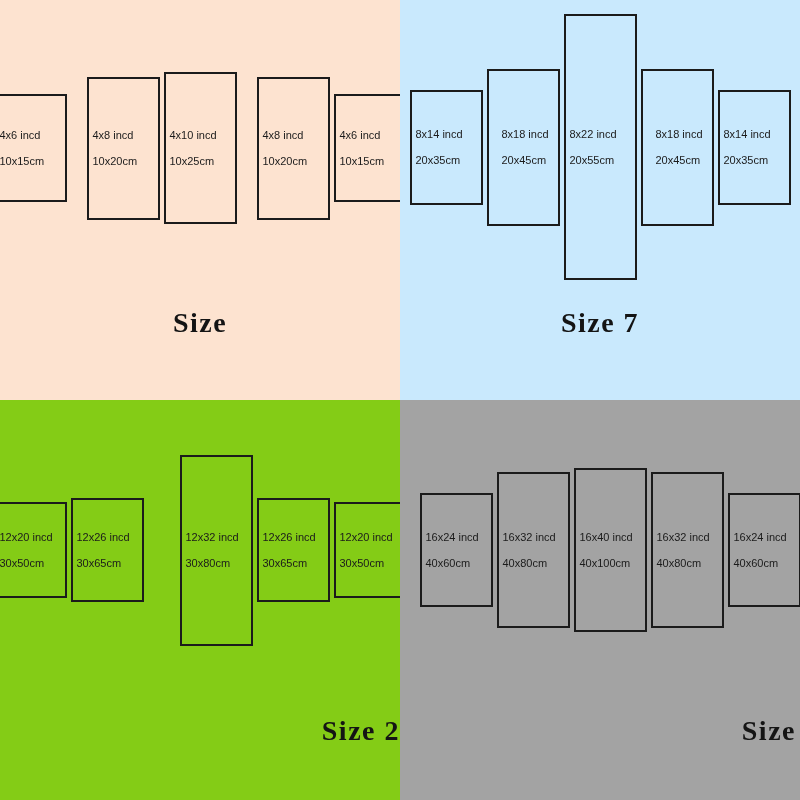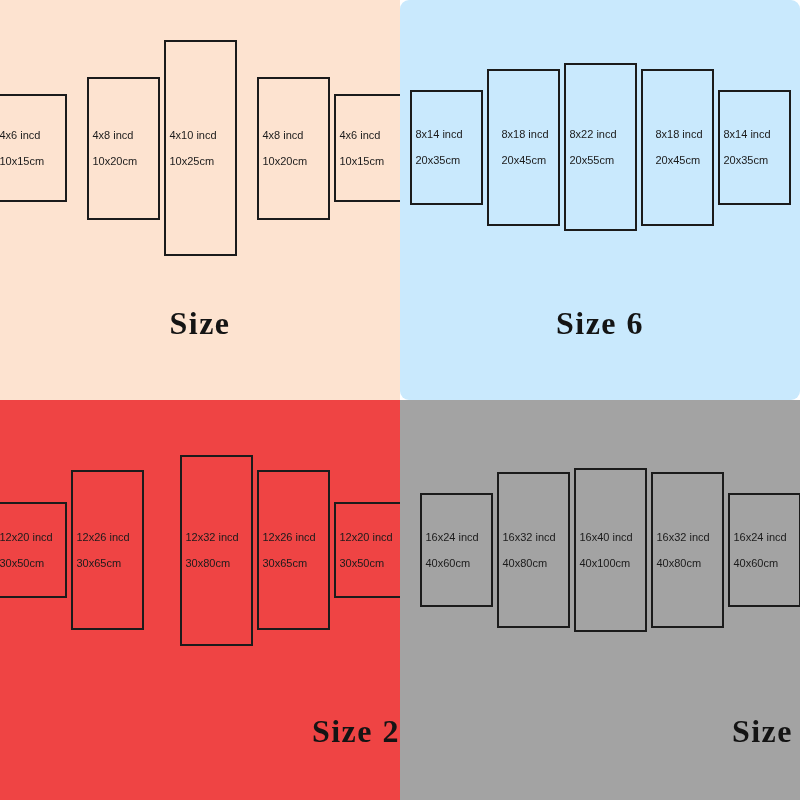--- a/index.html
+++ b/index.html
@@ -37,26 +37,26 @@
     box-sizing: border-box;
     width: 73px;
     border: 2px solid #1b1b1b;
     flex: 0 0 auto;
     display: flex;
     align-items: center;
   }
   
   .q0 .panel:nth-child(1), .q0 .panel:nth-child(5) { height: 108px; }
   .q0 .panel:nth-child(2), .q0 .panel:nth-child(4) { height: 143px; margin-left: 16px; }
-  .q0 .panel:nth-child(3)                          { height: 216px; }
+  .q0 .panel:nth-child(3)                          { height: 152px; }
   .q1 .panel:nth-child(1), .q1 .panel:nth-child(5) { height: 115px; }
   .q1 .panel:nth-child(2), .q1 .panel:nth-child(4) { height: 157px; justify-content: center; }
-  .q1 .panel:nth-child(3)                          { height: 168px; }
+  .q1 .panel:nth-child(3)                          { height: 266px; }
   .q2 .panel:nth-child(1), .q2 .panel:nth-child(5) { height: 96px; }
-  .q2 .panel:nth-child(2), .q2 .panel:nth-child(4) { height: 160px; }
+  .q2 .panel:nth-child(2), .q2 .panel:nth-child(4) { height: 104px; }
   .q2 .panel:nth-child(3)                          { height: 191px; margin-left: 32px; }
   .q3 .panel:nth-child(1), .q3 .panel:nth-child(5) { height: 114px; }
   .q3 .panel:nth-child(2), .q3 .panel:nth-child(4) { height: 156px; }
   .q3 .panel:nth-child(3)                          { height: 164px; }
   .panel-text {
     display: flex;
     flex-direction: column;
     gap: 10px;
     padding-left: 4px;
     overflow: visible;
@@ -67,21 +67,21 @@
     color: #1b1b1b;
     white-space: nowrap;
   }
   .size-label {
     position: absolute;
     left: 0;
     right: 0;
     text-align: center;
     font-family: "Liberation Serif", serif;
     font-weight: bold;
-    font-size: 32px;
+    font-size: 28px;
     line-height: 44px;
     letter-spacing: 1.5px;
     color: #141414;
   }
   .q0 .size-label, .q1 .size-label { top: 301px; }
   .q2 .size-label, .q3 .size-label { top: 309px; text-align: right; }
 </style>
 </head>
 <body>
 
@@ -116,21 +116,21 @@
       <div class="panel">
         <div class="panel-text">
           <div class="panel-line">4x6 incd</div>
           <div class="panel-line">10x15cm</div>
         </div>
       </div>
     </div>
     <div class="size-label">Size</div>
   </section>
 
-  <section class="quadrant q1" style="background: rgb(201, 233, 253); border-radius: 9px;">
+  <section class="quadrant q1" style="background: rgb(201, 233, 253);">
     <div class="panels">
       <div class="panel">
         <div class="panel-text">
           <div class="panel-line">8x14 incd</div>
           <div class="panel-line">20x35cm</div>
         </div>
       </div>
       <div class="panel">
         <div class="panel-text">
           <div class="panel-line">8x18 incd</div>
@@ -149,24 +149,24 @@
           <div class="panel-line">20x45cm</div>
         </div>
       </div>
       <div class="panel">
         <div class="panel-text">
           <div class="panel-line">8x14 incd</div>
           <div class="panel-line">20x35cm</div>
         </div>
       </div>
     </div>
-    <div class="size-label">Size 6</div>
-  </section>
-
-  <section class="quadrant q2" style="background: #ef4444;">
+    <div class="size-label">Size 7</div>
+  </section>
+
+  <section class="quadrant q2" style="background: #84cc16;">
     <div class="panels">
       <div class="panel">
         <div class="panel-text">
           <div class="panel-line">12x20 incd</div>
           <div class="panel-line">30x50cm</div>
         </div>
       </div>
       <div class="panel">
         <div class="panel-text">
           <div class="panel-line">12x26 incd</div>

